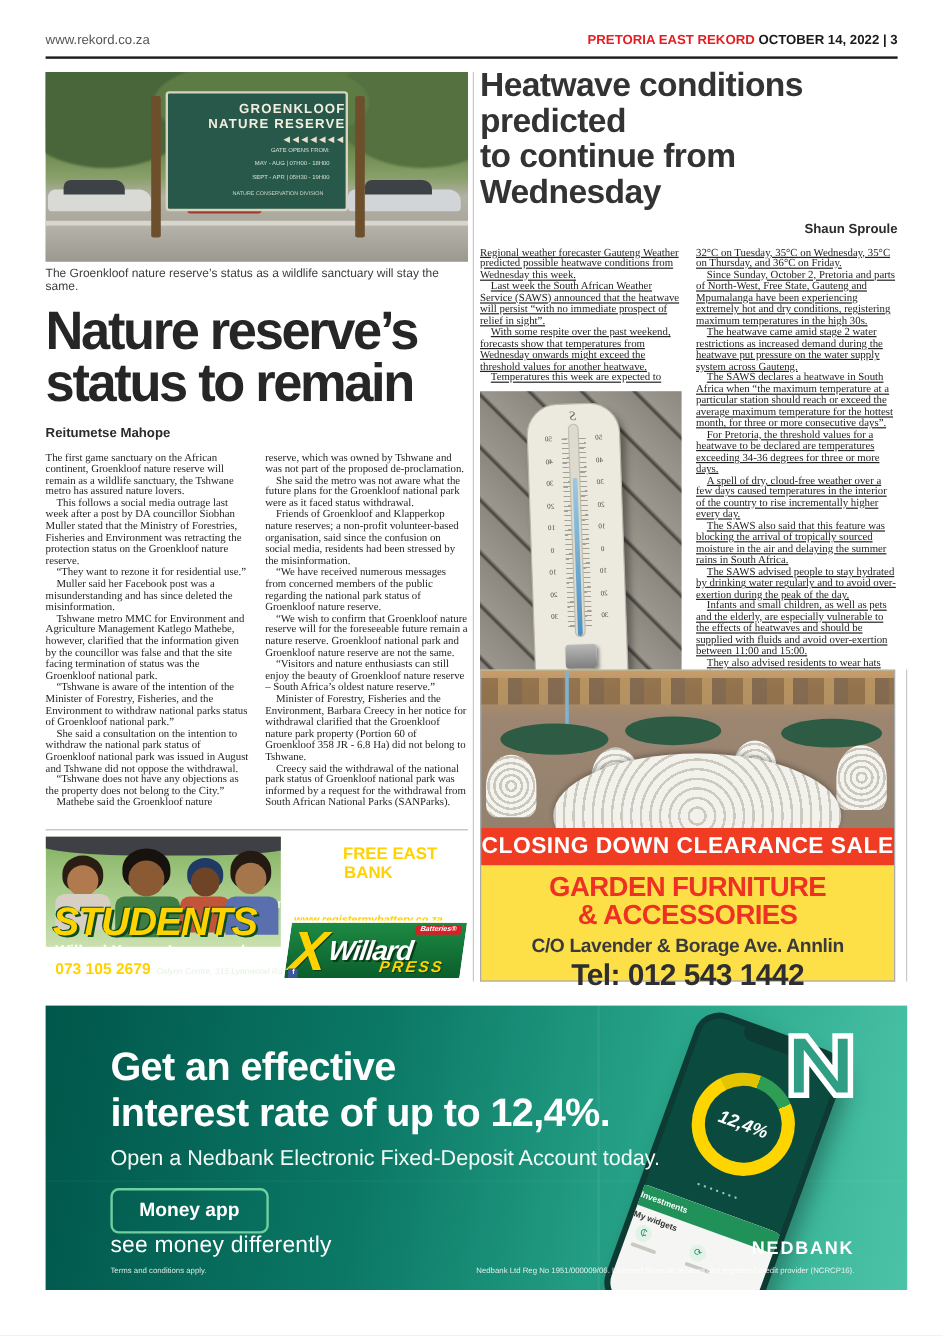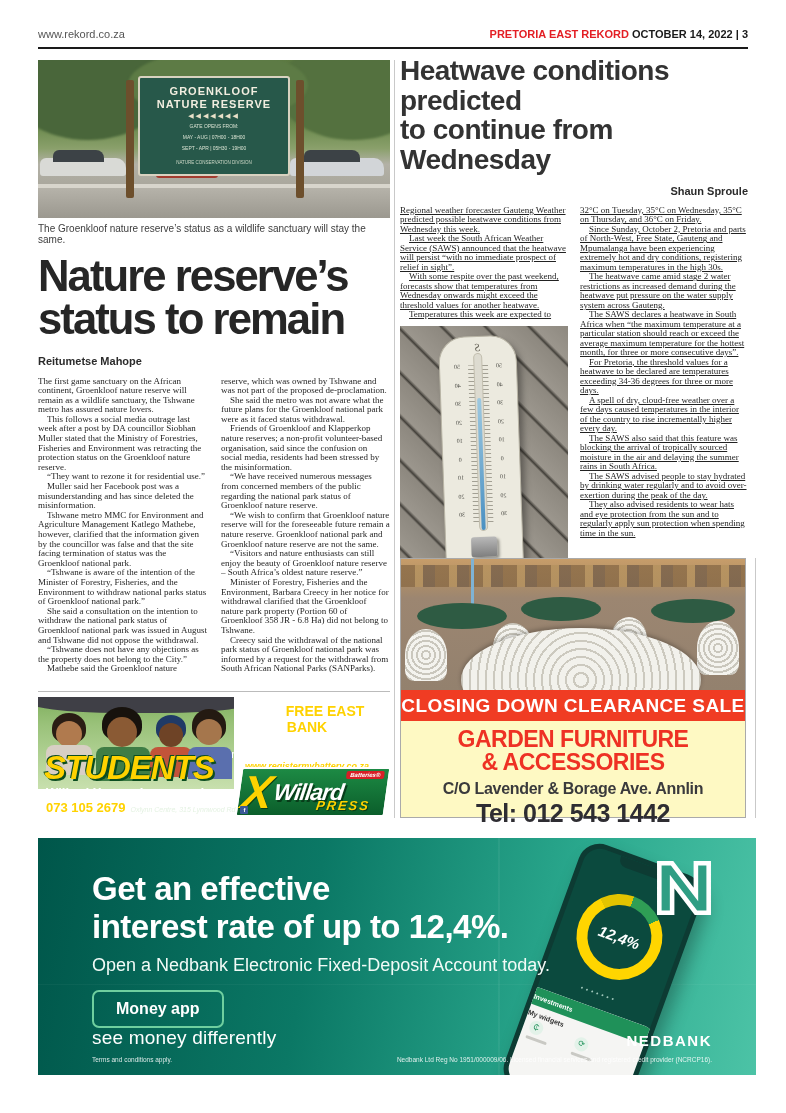--- a/index.html
+++ b/index.html
@@ -26,21 +26,21 @@
   .nature-photo { position:relative; width:352px; height:158px; overflow:hidden;
     background:linear-gradient(180deg,#5d7a42 0%,#49633a 22%,#6c8a4e 42%,#8aa06b 56%,#b3b1a6 66%,#a8a59b 82%,#8e8b82 100%); }
   .foliage { position:absolute; border-radius:50%; filter:blur(1px); }
   .road { position:absolute; left:0; bottom:0; width:100%; height:34px; background:linear-gradient(#b9b6ad,#9b988f); }
   .curb { position:absolute; left:0; bottom:30px; width:100%; height:4px; background:#d8d5cc; }
   .car { position:absolute; }
   .car .body { width:100%; height:60%; border-radius:6px 10px 3px 3px; }
   .car .glass { position:absolute; top:-8px; left:15%; width:60%; height:12px; border-radius:6px 8px 0 0; background:#3c4246; }
   .sign-post { position:absolute; width:8px; background:#6d4f2c; border-radius:2px; }
   .reserve-sign { position:absolute; left:100px; top:16px; width:152px; height:100px;
-    background:#27584a; border:2px solid #d8d2c0; border-radius:3px; color:#f2eee0; text-align:center; padding-top:7px; }
+    background:#27584a; border:2px solid #d8d2c0; border-radius:3px; color:#f2eee0; text-align:right; padding-top:7px; }
   .sign-title { font-size:11px; font-weight:bold; letter-spacing:1px; line-height:1.15; }
   .sign-arrows { font-size:7px; letter-spacing:2px; color:#e8e0c8; margin-top:2px; }
   .sign-small { font-size:6px; transform:scale(.82); line-height:1.5; color:#d9e3d3; margin-top:2px; }
   .sign-division { font-size:6px; transform:scale(.75); color:#cdd8c7; margin-top:6px; }
   .photo-caption { margin-top:5px; font-size:10px; color:#3d3d3d; }
   .nature-headline { margin-top:10px; font-size:45px; line-height:.95; font-weight:800;
     letter-spacing:-2px; color:#262626; transform:scaleX(.97); transform-origin:left; }
   .byline { margin-top:14px; font-size:11px; font-weight:bold; color:#2b2b2b; }
   .body-cols { display:flex; gap:14px; margin-top:10px; }
   .body-col { width:169px; font-family:"Liberation Serif", serif; font-size:9px; line-height:9.6px; color:#1f1f1f; text-align:left; }
@@ -105,21 +105,21 @@
   .logo-x { position:absolute; left:2px; top:-4px; font-size:46px; font-weight:900; font-style:italic; color:#ffd200;
     text-shadow:1px 1px 0 #083d1a; }
   .logo-batteries { position:absolute; right:4px; top:2px; background:#d81f26; color:#fff; font-size:6px; font-style:italic;
     padding:1px 4px; border-radius:2px; font-weight:bold; }
   .logo-willard { position:absolute; left:34px; top:10px; font-size:23px; font-weight:900; font-style:italic; color:#fff;
     text-shadow:2px 2px 0 #083d1a; letter-spacing:-1px; }
   .logo-press { position:absolute; right:14px; bottom:2px; font-size:13px; font-weight:900; font-style:italic; color:#ffd200;
     letter-spacing:2px; text-shadow:1px 1px 0 #083d1a; }
 
   
-  .garden-ad { position:absolute; left:400px; top:558px; width:346px; height:260px; border:1px solid #aaa; background:#fef9c3; }
+  .garden-ad { position:absolute; left:400px; top:558px; width:346px; height:260px; border:1px solid #aaa; background:#fde047; }
   .garden-photo { position:relative; width:100%; height:131px; overflow:hidden;
     background:linear-gradient(180deg,#c79d6a 0%,#b08f66 16%,#9c8671 30%,#93816e 100%); }
   .shelf-strip { position:absolute; left:0; top:6px; width:100%; height:22px;
     background:repeating-linear-gradient(90deg,#8a6b47 0 14px,#b5925f 14px 22px,#77604a 22px 34px); opacity:.8; }
   .green-table { position:absolute; border-radius:50%; background:#2e5b43; }
   .white-chair { position:absolute; border-radius:50% 50% 20% 20%;
     background:repeating-radial-gradient(circle,#f4f3ee 0 3px,#cac7bd 3px 5px); }
   .garden-table { position:absolute; left:60px; bottom:-42px; width:240px; height:104px; border-radius:50%;
     background:repeating-radial-gradient(circle at 50% 50%, #f2f1ec 0 6px, #ccc9bf 6px 8px); box-shadow:0 -2px 4px rgba(0,0,0,.25); }
   .umbrella-pole { position:absolute; left:70px; top:0; width:3px; height:60px; background:#7fb3d4; }
@@ -289,20 +289,21 @@
       </div>
       <div class="heatwave-col">
           <p>32°C on Tuesday, 35°C on Wednesday, 35°C on Thursday, and 36°C on Friday.</p>
           <p>Since Sunday, October 2, Pretoria and parts of North-West, Free State, Gauteng and Mpumalanga have been experiencing extremely hot and dry conditions, registering maximum temperatures in the high 30s.</p>
           <p>The heatwave came amid stage 2 water restrictions as increased demand during the heatwave put pressure on the water supply system across Gauteng.</p>
           <p>The SAWS declares a heatwave in South Africa when “the maximum temperature at a particular station should reach or exceed the average maximum temperature for the hottest month, for three or more consecutive days”.</p>
           <p>For Pretoria, the threshold values for a heatwave to be declared are temperatures exceeding 34-36 degrees for three or more days.</p>
           <p>A spell of dry, cloud-free weather over a few days caused temperatures in the interior of the country to rise incrementally higher every day.</p>
           <p>The SAWS also said that this feature was blocking the arrival of tropically sourced moisture in the air and delaying the summer rains in South Africa.</p>
           <p>The SAWS advised people to stay hydrated by drinking water regularly and to avoid over-exertion during the peak of the day.</p>
+          <p>Infants and small children, as well as pets and the elderly, are especially vulnerable to the effects of heatwaves and should be supplied with fluids and avoid over-exertion between 11:00 and 15:00.</p>
           <p>They also advised residents to wear hats and eye protection from the sun and to regularly apply sun protection when spending time in the sun.</p>
         </div>
     </div>
   </div>
 
   <div class="willard-ad">
     <div class="students-photo">
       <div class="car-roof"></div>
       <div class="hair" style="left:14px;top:16px;width:34px;height:30px;background:#2a1d14;"></div>
       <div class="face" style="left:18px;top:24px;width:26px;height:26px;background:#b07a4e;"></div>

